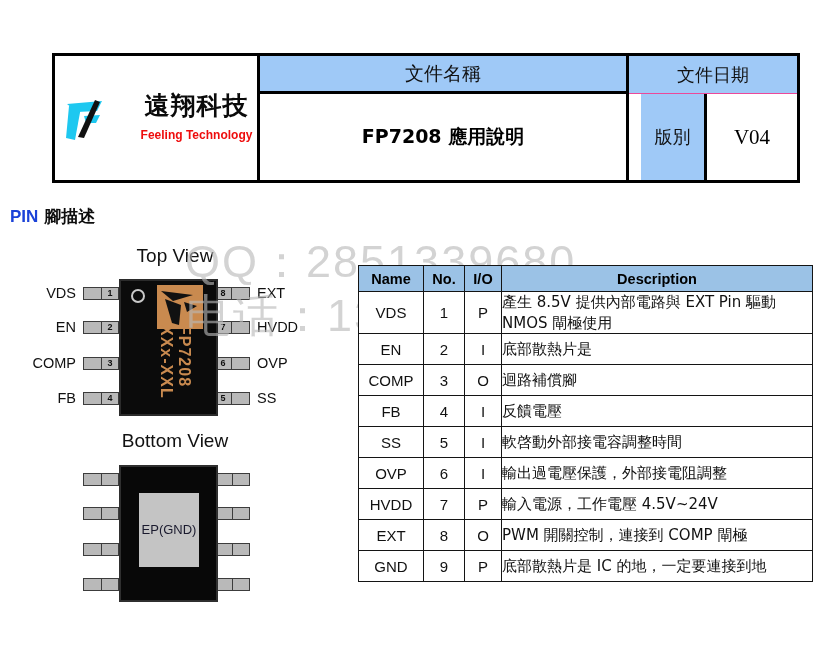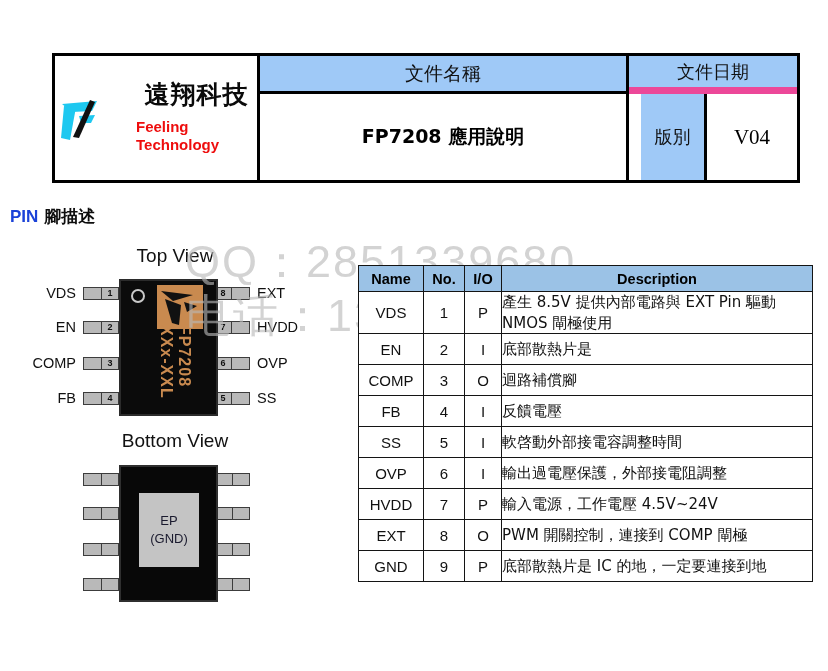--- a/index.html
+++ b/index.html
@@ -88,21 +88,21 @@
   }
   .logo-cn {
     font-family: "DejaVu Sans", "Liberation Sans", sans-serif;
     font-size: 25px;
     font-weight: 700;
     color: #0a0a0a;
     letter-spacing: 1px;
     line-height: 1.05;
   }
   .logo-en {
-    font-size: 15px;
+    font-size: 12px;
     font-weight: 700;
     color: #ee0d0d;
     letter-spacing: 0px;
     line-height: 1.2;
     margin-top: 9px;
   }
 
   .dh-mid-cell {
     flex: 1;
     display: flex;
@@ -135,21 +135,21 @@
 
   .dh-right-cell {
     width: 168px;
     flex-shrink: 0;
     display: flex;
     flex-direction: column;
   }
   .dh-r-top {
     height: 38px;
     background: #9fc9f7;
-    border-bottom: 7px solid #ec4899;
+    border-bottom: 1px solid #ec4899;
     box-sizing: border-box;
     display: flex;
     align-items: center;
     justify-content: center;
     font-family: "DejaVu Sans", "Liberation Sans", sans-serif;
     font-size: 18px;
     color: #111;
   }
   .dh-r-mid {
     height: 42px;
@@ -314,21 +314,21 @@
     z-index: 2;
   }
   .ep-pad {
     position: absolute;
     left: 18px;
     top: 26px;
     width: 60px;
     height: 74px;
     background: #c4c4c4;
     display: flex;
-    flex-direction: column;
+    flex-direction: row;
     align-items: center;
     justify-content: center;
     font-size: 13px;
     color: #1a1a2e;
     line-height: 1.35;
   }
   .pad {
     position: absolute;
     width: 36px;
     height: 13px;

